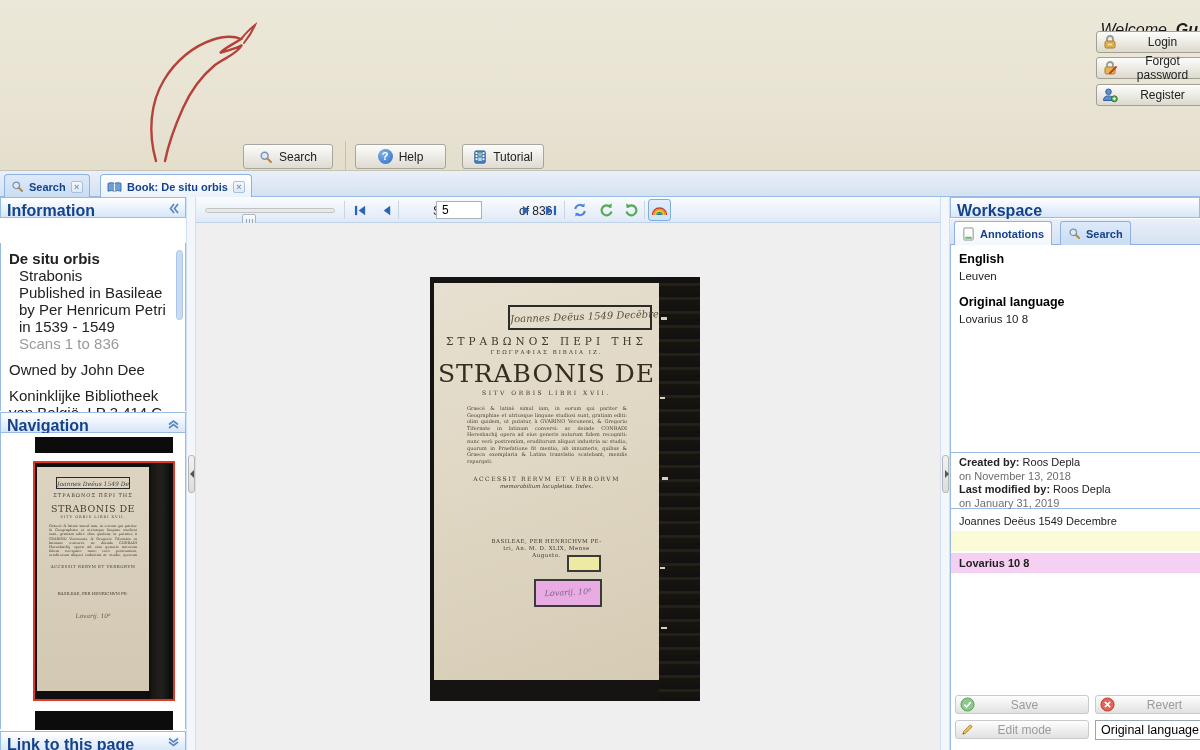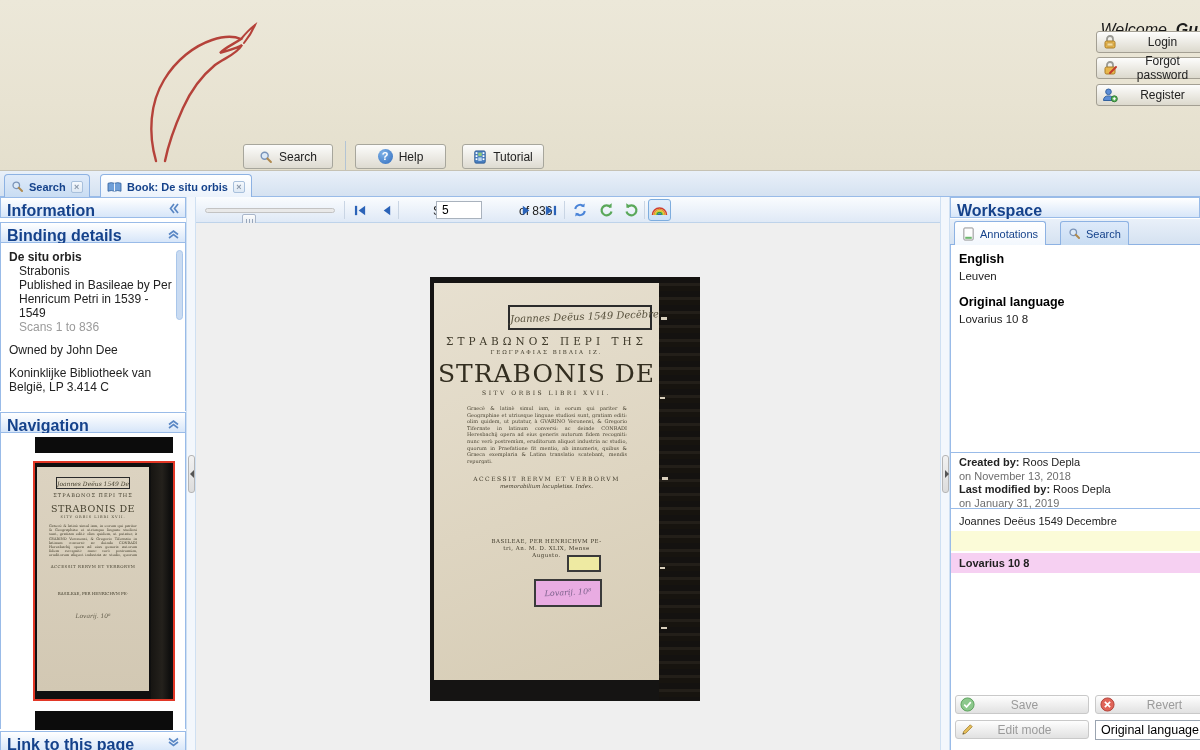--- a/index.html
+++ b/index.html
@@ -40,21 +40,21 @@
 
   
   .panel-hdr { height:21px; background:linear-gradient(180deg,#ffffff,#d7e6f9);
     border:1px solid #99bbe8; color:#15428b; font-weight:bold; font-size:16px;
     padding:4px 6px; position:absolute; width:100%; }
   .tool { position:absolute; right:4px; top:3px; width:15px; height:15px; }
 
   
   #left-panel { left:0; top:197px; width:186px; height:553px; background:#fff; }
   #bind-content { left:0; top:46px; width:186px; height:168px; background:#fff;
-    border-left:1px solid #99bbe8; border-right:1px solid #99bbe8; padding:7px 8px; font-size:12px; }
+    border-left:1px solid #99bbe8; border-right:1px solid #99bbe8; padding:7px 8px; font-size:15px; }
   #bind-content .indent { padding-left:10px; }
   #bind-content .muted { color:#9a9a9a; }
   #bind-content .grp { margin-top:9px; }
   #bind-scroll { right:3px; top:53px; width:7px; height:70px; background:#c9dbf2;
     border:1px solid #a9c6ea; border-radius:4px; }
   #nav-content { left:0; top:236px; width:186px; height:296px; background:#fff;
     border-left:1px solid #99bbe8; border-right:1px solid #99bbe8; }
   .thumb-dark { background:#0c0c0c; }
   #thumb-current { left:33px; top:264px; width:142px; height:240px; background:#0f0f0f;
     border:2px solid #e23726; }
@@ -132,21 +132,21 @@
     background:#e9ace2; border:2px solid #3a3a3a; }
   #ann-pink span { display:block; margin-top:7px; font-style:italic; font-size:8px;
     color:#7b618b; transform:rotate(-3deg); }
 
   
   #right-panel { left:950px; top:197px; width:250px; height:553px; background:#fff; }
   #ws-tabbar { left:0; top:22px; width:250px; height:26px;
     background:linear-gradient(180deg,#e9f0f9,#d5e2f1); border-bottom:1px solid #8db2e3; }
   .wtab { top:2px; height:24px; border:1px solid #8db2e3; border-bottom:none;
     border-radius:3px 3px 0 0; display:flex; align-items:center; gap:5px; padding:0 7px;
-    font-weight:normal; color:#15428b; position:absolute; }
+    font-weight:bold; color:#15428b; position:absolute; }
   .wtab.active { background:linear-gradient(180deg,#ffffff,#f2f7fd); height:25px; }
   .wtab.inactive { background:linear-gradient(180deg,#deeafa,#c8dcf2); }
   #ws-content { left:0; top:48px; width:250px; height:505px; background:#fff;
     border-left:1px solid #99bbe8; }
   .ws-label { left:8px; font-weight:bold; font-size:12.5px; color:#000; }
   .ws-value { left:8px; font-size:11.5px; color:#222; }
   #meta-box { left:0px; top:207px; width:250px; height:57px; border-top:1px solid #99bbe8;
     border-bottom:1px solid #99bbe8; padding:3px 0 0 8px; line-height:13.5px; font-size:11px; }
   #meta-box .date { color:#6e6e6e; }
   .ann-row { left:0; width:250px; height:20px; font-size:11px; padding:4px 0 0 8px; }
@@ -247,26 +247,20 @@
       <span>Book: De situ orbis</span>
       <span class="close-box">×</span>
     </div>
   </div>
 
   <div id="left-panel" class="abs">
     <div class="panel-hdr" style="top:0;">
       <span>Information</span>
       <svg class="tool" viewBox="0 0 15 15">
         <path d="M8 3 L4.5 7.5 L8 12 M12 3 L8.5 7.5 L12 12" fill="none" stroke="#5a87c4" stroke-width="1.7"></path>
-      </svg>
-    </div>
-    <div class="panel-hdr" style="top:25px;">
-      <span>Binding details</span>
-      <svg class="tool" viewBox="0 0 15 15">
-        <path d="M3 8.5 L7.5 5 L12 8.5 M3 12 L7.5 8.5 L12 12" fill="none" stroke="#5a87c4" stroke-width="1.6"></path>
       </svg>
     </div>
     <div id="bind-content" class="abs">
       <div style="font-weight:bold;">De situ orbis</div>
       <div class="indent">Strabonis</div>
       <div class="indent">Published in Basileae by Per Henricum Petri in 1539 - 1549</div>
       <div class="indent muted">Scans 1 to 836</div>
       <div class="grp">Owned by John Dee</div>
       <div class="grp">Koninklijke Bibliotheek van België, LP 3.414 C</div>
     </div>

